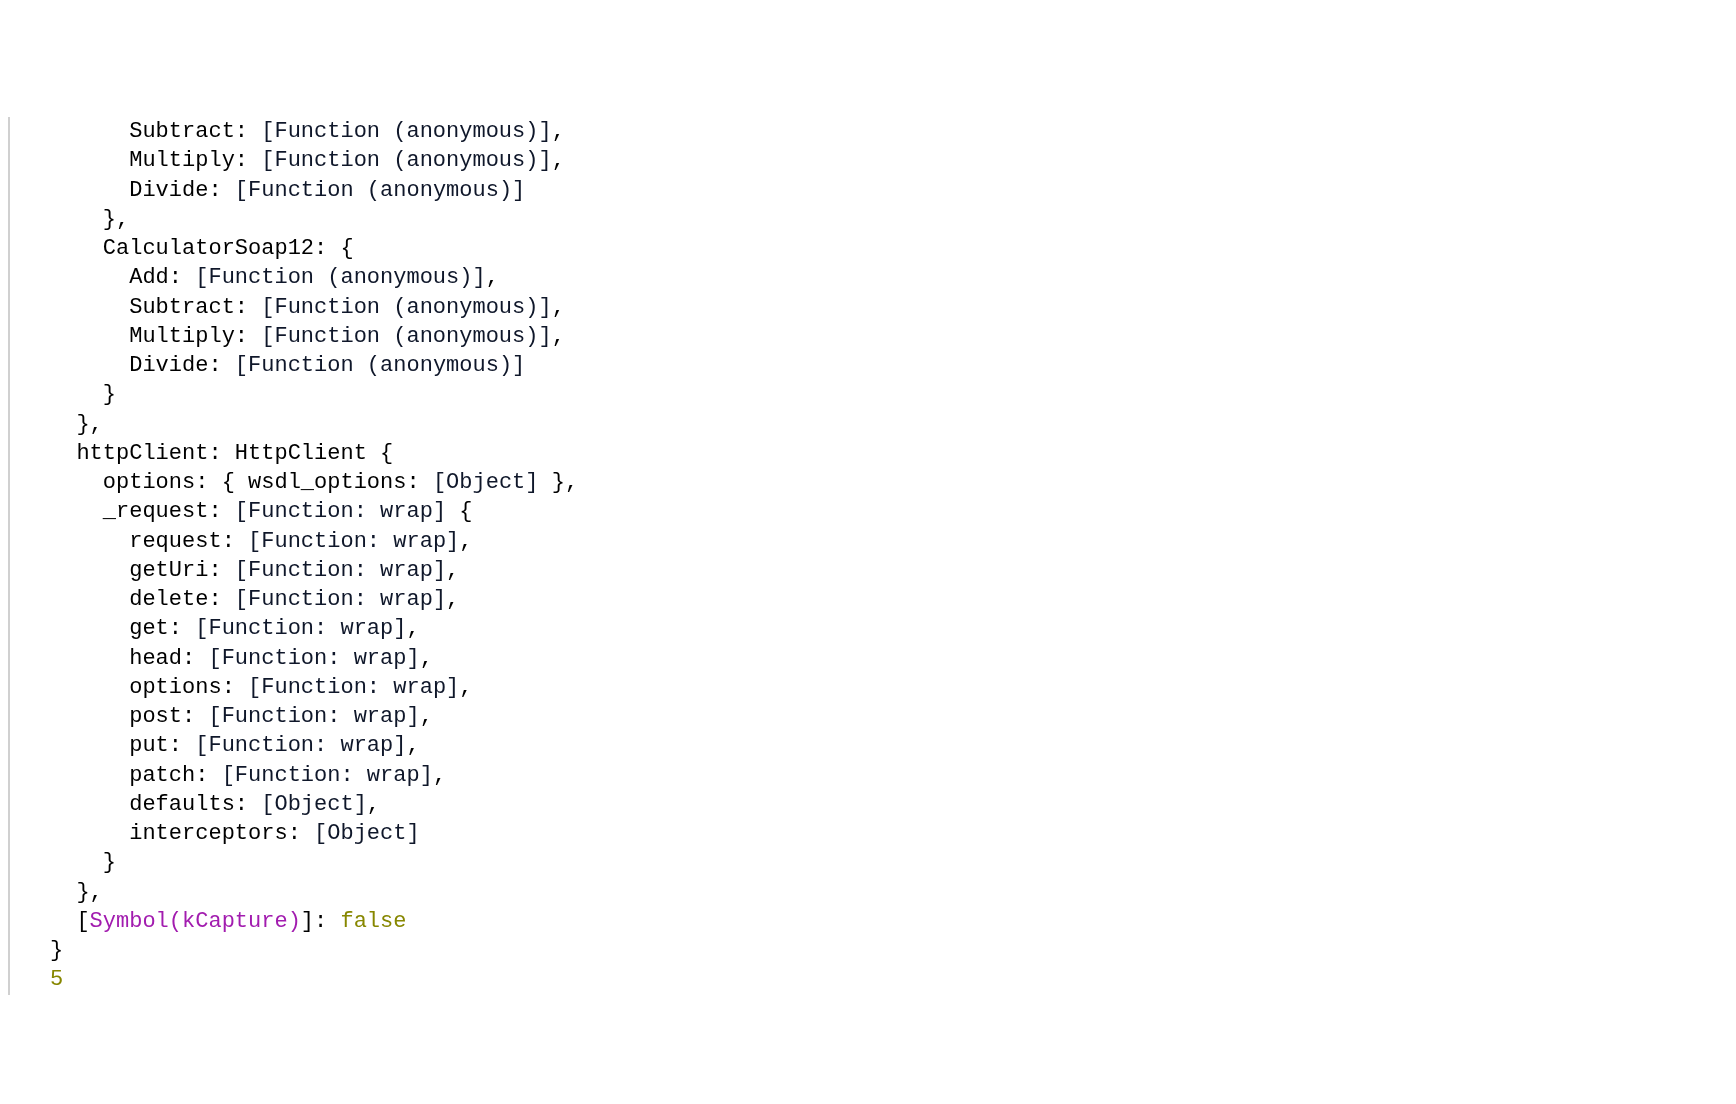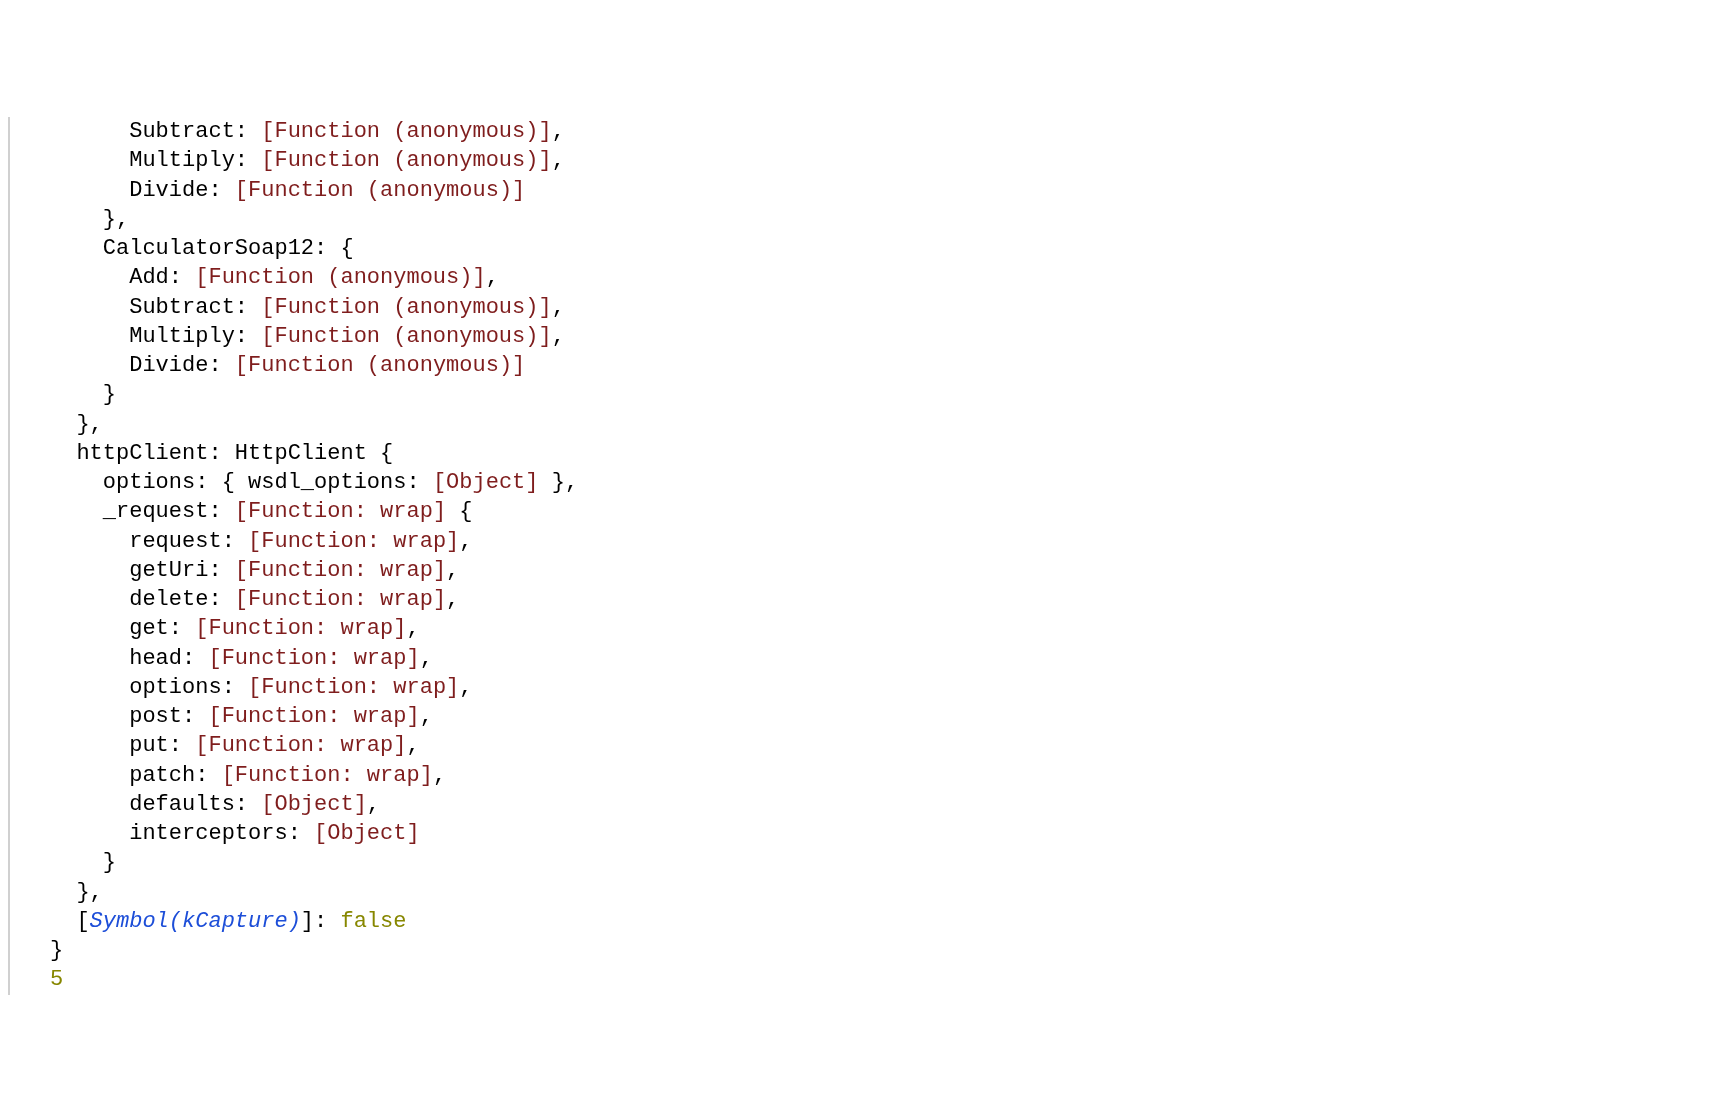--- a/index.html
+++ b/index.html
@@ -15,29 +15,28 @@
       color: #000000;
       padding: 0;
       white-space: pre;
     }
     .code-container {
       padding: 0 0 0 40px;
       border-left: 2px solid #d0d0d0;
       margin-left: 8px;
     }
     .teal {
-      color: #7f1d1d;
+      color: #0f172a;
     }
     .olive {
       color: #878700;
       text-align: center;
     }
     .green {
-      color: #1d4ed8;
-      font-style: italic;
+      color: #a21caf;
     }
     .line {
       display: block;
     }
   </style>
 </head>
 <body>
 
 
 

